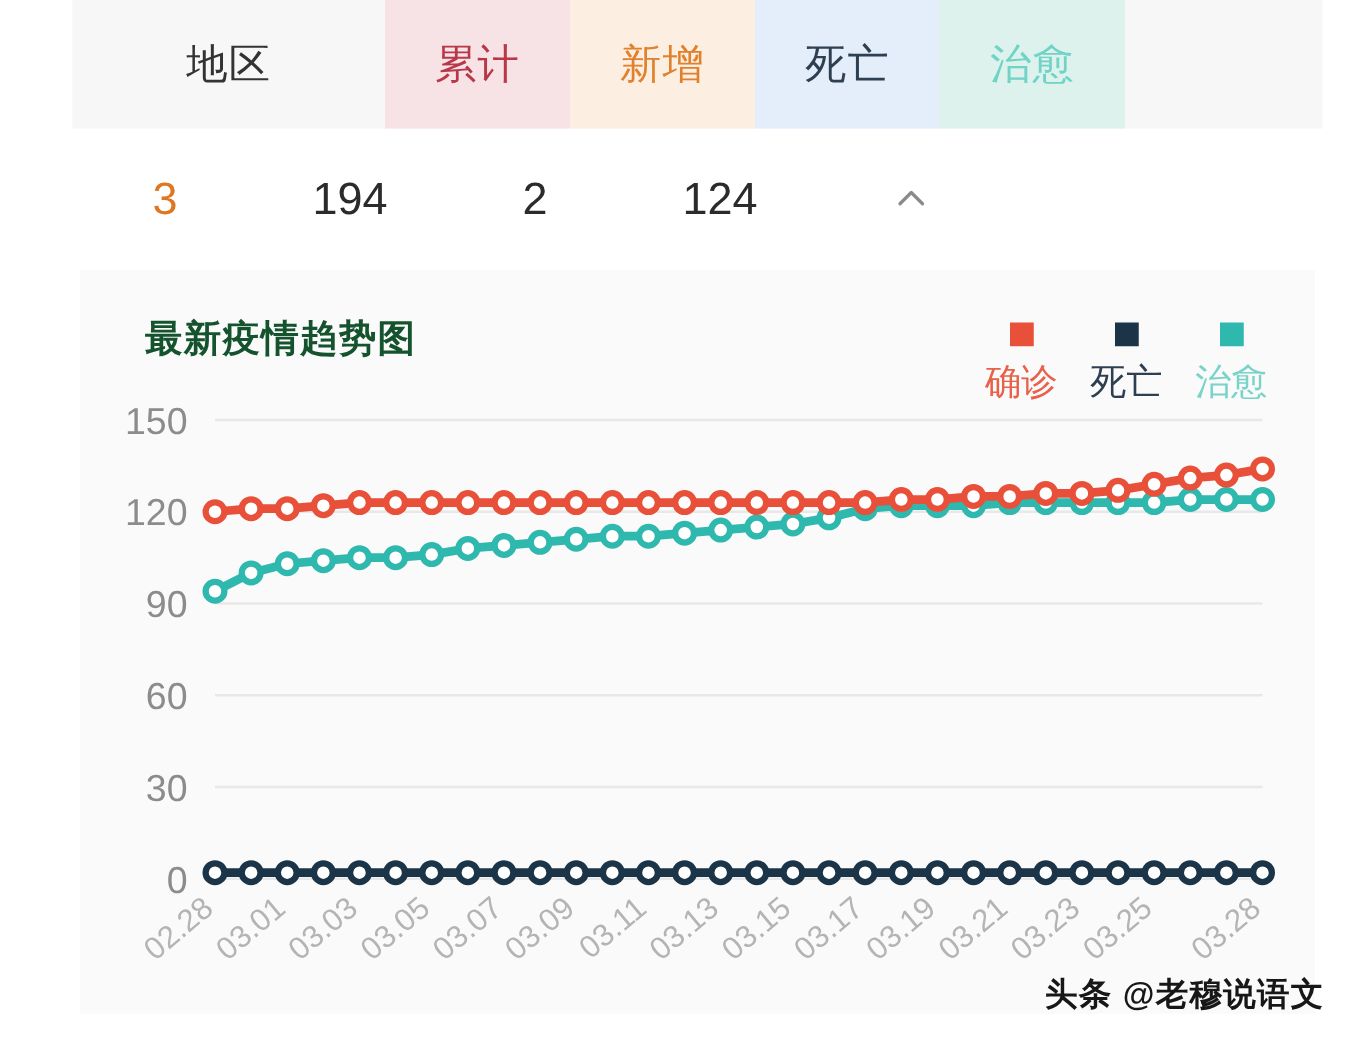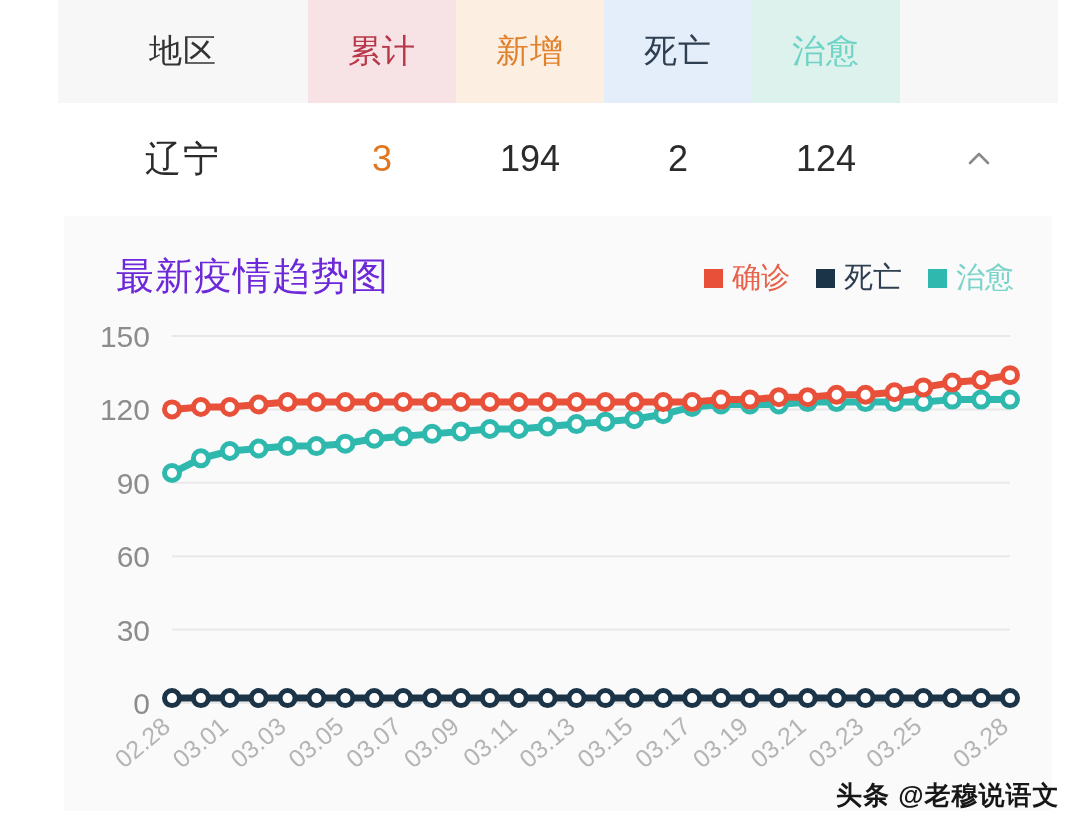--- a/index.html
+++ b/index.html
@@ -94,40 +94,41 @@
     position: absolute;
     left: 0;
     top: 0;
     width: 988px;
     height: 90px;
   }
   .chart-title {
     position: absolute;
     left: 52px;
     top: 35px;
-    font-size: 38px;
-    font-weight: normal;
-    color: #6d28d9;
+    font-size: 30px;
+    font-weight: bold;
+    color: #14532d;
     letter-spacing: 1px;
     white-space: nowrap;
   }
   .legend {
     position: absolute;
     right: 38px;
     top: 42px;
     display: flex;
     align-items: center;
     gap: 26px;
   }
   .legend-item {
     display: flex;
     align-items: center;
     gap: 9px;
     font-size: 29px;
     white-space: nowrap;
+    flex-direction: column;
   }
   .legend-swatch {
     width: 19px;
     height: 19px;
     display: inline-block;
   }
   .legend-label-confirmed { color: #e8614a; }
   .legend-label-death     { color: #2f3f52; }
   .legend-label-cured     { color: #7ad3c9; }
 
@@ -159,21 +160,20 @@
 
   <div class="table-head">
     <div class="th th-region">地区</div>
     <div class="th th-total">累计</div>
     <div class="th th-new">新增</div>
     <div class="th th-death">死亡</div>
     <div class="th th-cured">治愈</div>
   </div>
 
   <div class="table-row">
-    <div class="td td-region">辽宁</div>
     <div class="td td-new">3</div>
     <div class="td td-total">194</div>
     <div class="td td-death">2</div>
     <div class="td td-cured">124</div>
     <div class="td td-detail">
       <span class="chevron-up">
         <svg width="26" height="26" viewBox="0 0 26 26">
           <polyline points="4,17 13,8 22,17" fill="none" stroke="#8a8a8a" stroke-width="2.6" stroke-linecap="round" stroke-linejoin="round"></polyline>
         </svg>
       </span>

